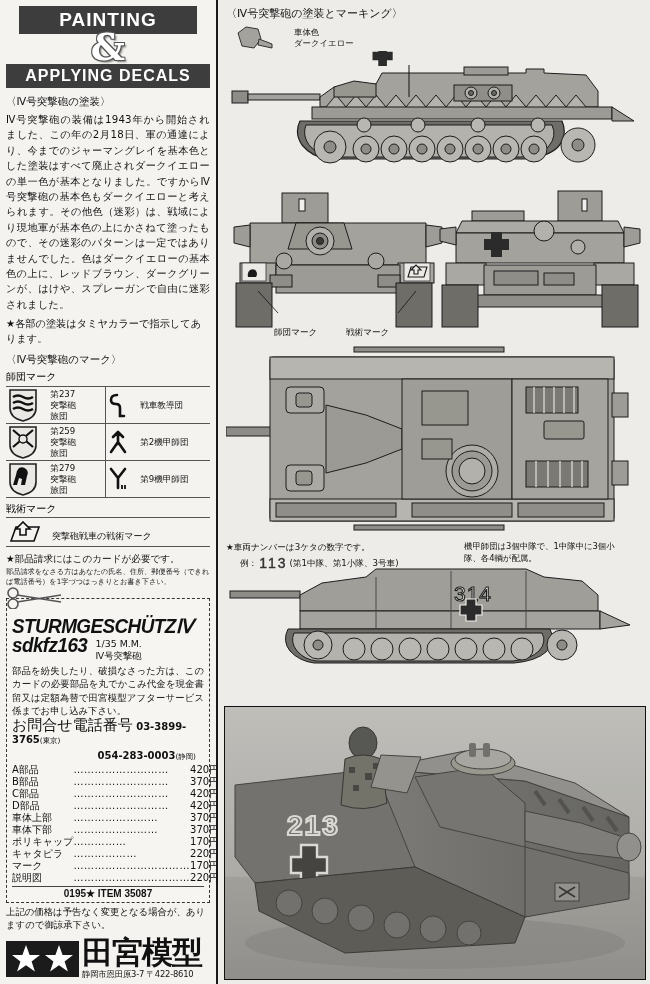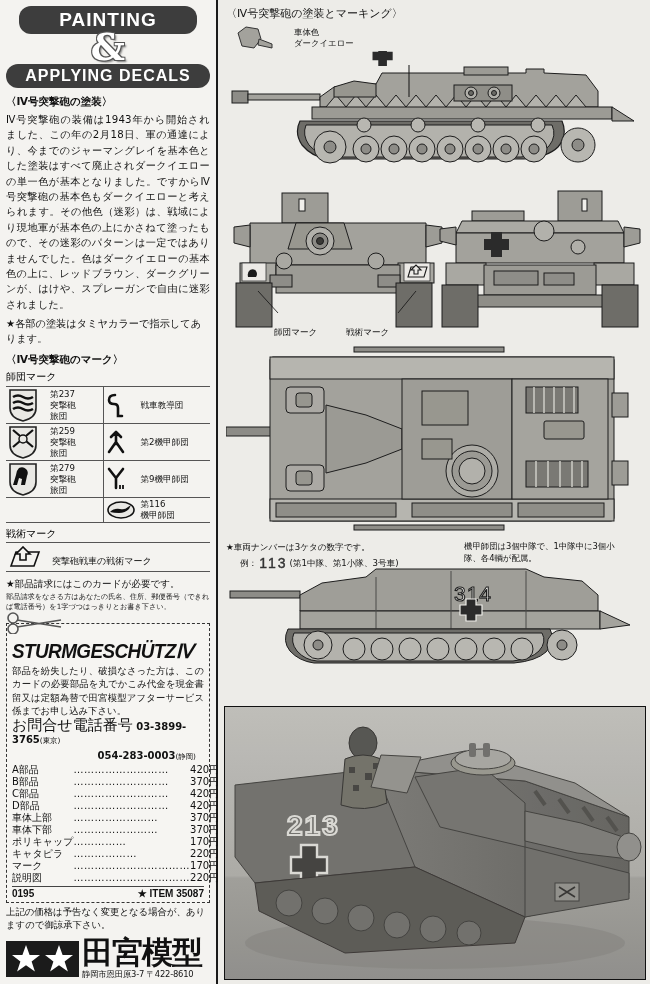--- a/index.html
+++ b/index.html
@@ -26,40 +26,39 @@
   }
   
   .banner{margin-top:6px;}
   .banner-row{
     background:#3d3d3d;
     color:#fff;
     text-align:center;
     font-weight:bold;
     letter-spacing:1px;
     font-family:"Liberation Sans",sans-serif;
-    border-radius:12px;
   }
   .banner-top{font-size:19px;padding:3px 0 3px;width:178px;margin:0 auto;}
   .banner-bot{font-size:16px;padding:3px 0 3px;width:204px;margin:0 auto;}
   .banner-mid{
     position:relative;height:30px;
   }
   .amp{
     position:absolute;left:50%;top:-5px;transform:translateX(-50%);
     font-size:38px;font-weight:bold;color:#fff;
     text-shadow:
       -1px -1px 0 #555, 1px -1px 0 #555,
       -1px 1px 0 #555, 1px 1px 0 #555,
       2px 2px 2px rgba(90,90,90,.8);
     font-family:"DejaVu Serif",serif;
     line-height:36px;
   }
   .jp{font-family:"DejaVu Sans","Liberation Sans",sans-serif;}
   h2.sec{
-    font-size:10.5px;margin:7px 0 3px;font-weight:bold;color:#111;
+    font-size:10.5px;margin:7px 0 3px;font-weight:normal;color:#111;
     letter-spacing:0px;
   }
   .body-text{
     font-size:10.2px;line-height:15.4px;color:#111;
     text-align:justify;
     margin:0 0 4px 0;
     letter-spacing:.2px;
   }
   .star-text{font-size:10.2px;line-height:15px;color:#111;margin:3px 0 0;}
   
@@ -104,21 +103,21 @@
   .card-body{font-size:9.4px;line-height:13.2px;color:#111;margin-top:3px;text-align:justify;}
   .tel{font-size:10px;line-height:13px;color:#111;font-weight:bold;margin-top:2px;}
   .tel .jpsm{font-size:7.4px;font-weight:normal;}
   .tel-l2{text-align:right;padding-right:8px;}
   table.prices{width:100%;border-collapse:collapse;margin-top:1px;}
   table.prices td{font-size:10px;line-height:12px;color:#111;padding:0;}
   td.pname{white-space:nowrap;width:54px;}
   td.dots{overflow:hidden;color:#444;letter-spacing:.6px;font-size:8px;}
   td.pval{text-align:right;white-space:nowrap;width:44px;}
   .item-line{
-    display:flex;justify-content:space-between;align-items:center;
+    display:flex;justify-content:center;align-items:center;
     border-top:1px solid #444;margin-top:2px;padding-top:1px;
     font-family:"Liberation Sans",sans-serif;
     font-size:10px;font-weight:bold;color:#111;
   }
   .note-small{font-size:9.4px;line-height:12.6px;color:#111;margin-top:3px;}
   .tamiya{display:flex;align-items:center;margin-top:6px;gap:3px;}
   .stars{background:#1b1b1b;padding:3px 5px;display:flex;gap:3px;}
   .logo-jp{
     font-size:31px;font-weight:bold;line-height:31px;color:#111;
     letter-spacing:-1px;
@@ -216,32 +215,20 @@
 突撃砲
 旅団</span></td>
         <td class="cell-sym">
           <svg width="20" height="26" viewBox="0 0 20 26">
             <path d="M10 12 v10 M10 12 L3 3 M10 12 L17 3" stroke="#111" stroke-width="2.6" fill="none" stroke-linecap="round"></path>
             <path d="M14 19 v4 M17 19 v4" stroke="#111" stroke-width="1.8"></path>
           </svg>
         </td>
         <td class="cell-nm jp">第9機甲師団</td>
       </tr>
-      <tr>
-        <td class="cell-badge">&nbsp;</td>
-        <td class="cell-lbl">&nbsp;</td>
-        <td class="cell-sym">
-          <svg width="30" height="20" viewBox="0 0 30 20">
-            <ellipse cx="15" cy="10" rx="13" ry="8" fill="#e9e8e4" stroke="#111" stroke-width="1.6"></ellipse>
-            <path d="M4 12 q4 -4 10 -3 q5 1 8 -2 l3 -2 l-2 4 q-4 4 -10 4 q-5 0 -9 -1 z" fill="#111"></path>
-          </svg>
-        </td>
-        <td class="cell-nm jp"><span style="white-space:pre-line">第116
-機甲師団</span></td>
-      </tr>
     </tbody>
       </table>
 
     <div class="jp" style="font-size:10px;margin:4px 0 1px;">戦術マーク</div>
     <div class="tactical-row">
       <svg width="36" height="22" viewBox="0 0 36 22">
         <path d="M3 20 L8 6 L31 6 L26 20 Z" fill="none" stroke="#111" stroke-width="1.6"></path>
         <path d="M12 14 v-6 h-4 l7 -7 l7 7 h-4 v6 z" fill="#f4f3f0" stroke="#111" stroke-width="1.6"></path>
       </svg>
       <span class="lbl jp">突撃砲戦車の戦術マーク</span>
@@ -251,20 +238,27 @@
     <div class="card-sub jp">部品請求をなさる方はあなたの氏名、住所、郵便番号（できれば電話番号）を1字づつはっきりとお書き下さい。</div>
 
     <div class="cut-card">
       <svg class="scissors" width="60" height="22" viewBox="0 0 60 22">
         <circle cx="8" cy="6" r="5" fill="none" stroke="#555" stroke-width="1.6"></circle>
         <circle cx="8" cy="17" r="5" fill="none" stroke="#555" stroke-width="1.6"></circle>
         <path d="M12 8 L56 15 M12 15 L56 8" stroke="#555" stroke-width="1.6"></path>
       </svg>
       <div style="height:14px"></div>
       <div class="kit-title"><span>STURMGESCHÜTZ</span><span>Ⅳ</span></div>
+      <div class="kit-row">
+        <div class="kit-title">sdkfz163</div>
+        <div class="kit-scale">
+          <div>1/35  M.M.</div>
+          <div class="jp">Ⅳ号突撃砲</div>
+        </div>
+      </div>
       <div class="card-body jp">部品を紛失したり、破損なさった方は、このカードの必要部品を丸でかこみ代金を現金書留又は定額為替で田宮模型アフターサービス係までお申し込み下さい。</div>
       <div class="tel">
         <span class="jp" style="font-size:15px;font-weight:normal">お問合せ電話番号</span>
         <span>03-3899-3765</span><span class="jpsm">(東京)</span>
       </div>
       <div class="tel tel-l2">
         <span>054-283-0003</span><span class="jpsm">(静岡)</span>
       </div>
 
       <table class="prices">

